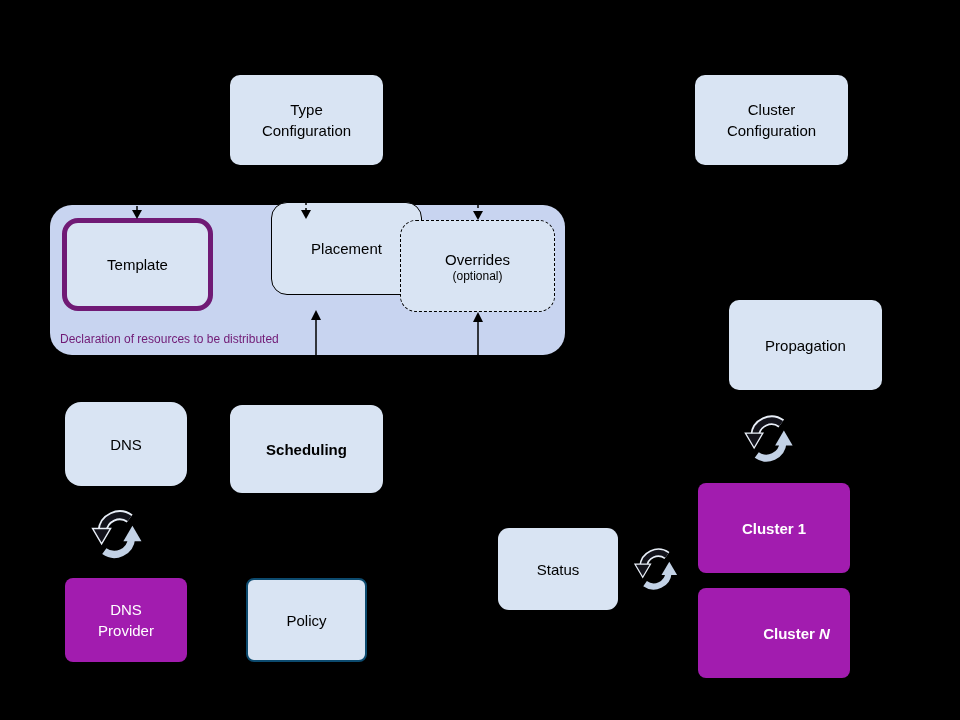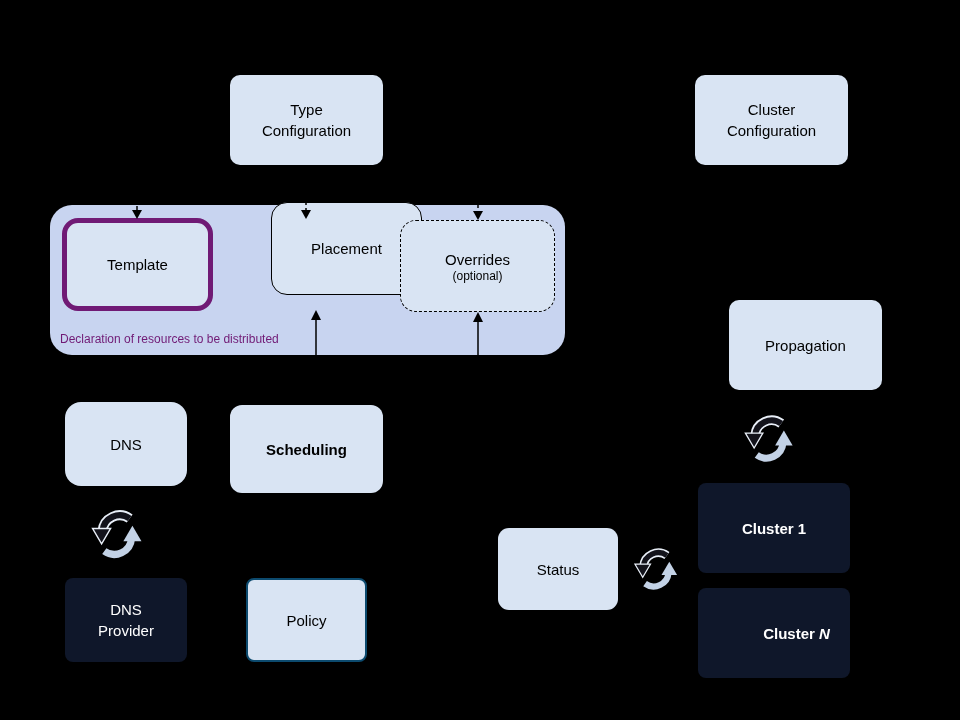--- a/index.html
+++ b/index.html
@@ -14,21 +14,21 @@
     position: absolute; box-sizing: border-box;
     display: flex; flex-direction: column;
     align-items: center; justify-content: center;
     text-align: center; color: #000;
     font-size: 15px; line-height: 1.4;
     z-index: 2;
   }
   .node span { white-space: pre-line; }
 
   .light { background: #d9e4f3; }
-  .blue  { background: #0f172a; color: #fff; }
+  .blue  { background: #a21caf; color: #fff; }
   .bold  { font-weight: 700; }
 
   .group {
     position: absolute; left: 50px; top: 205px;
     width: 515px; height: 150px;
     background: #c8d4f0; border-radius: 22px; z-index: 1;
   }
   .caption {
     position: absolute; left: 10px; bottom: 9px;
     font-size: 12px; color: #701a75; white-space: nowrap;

